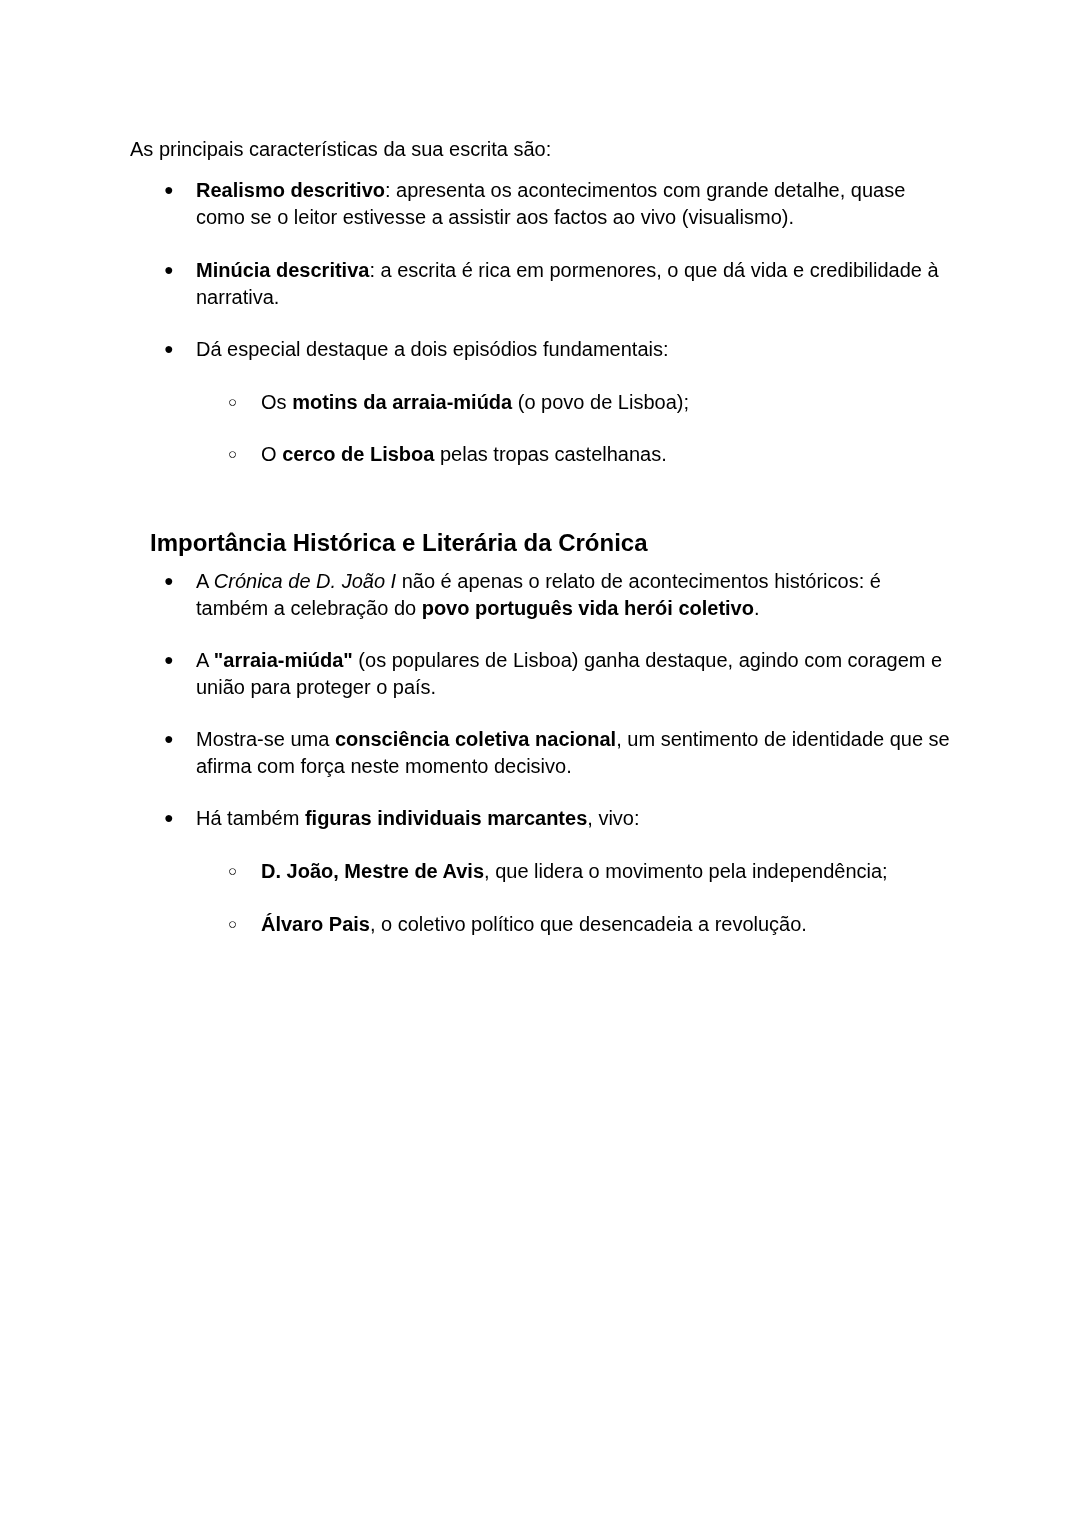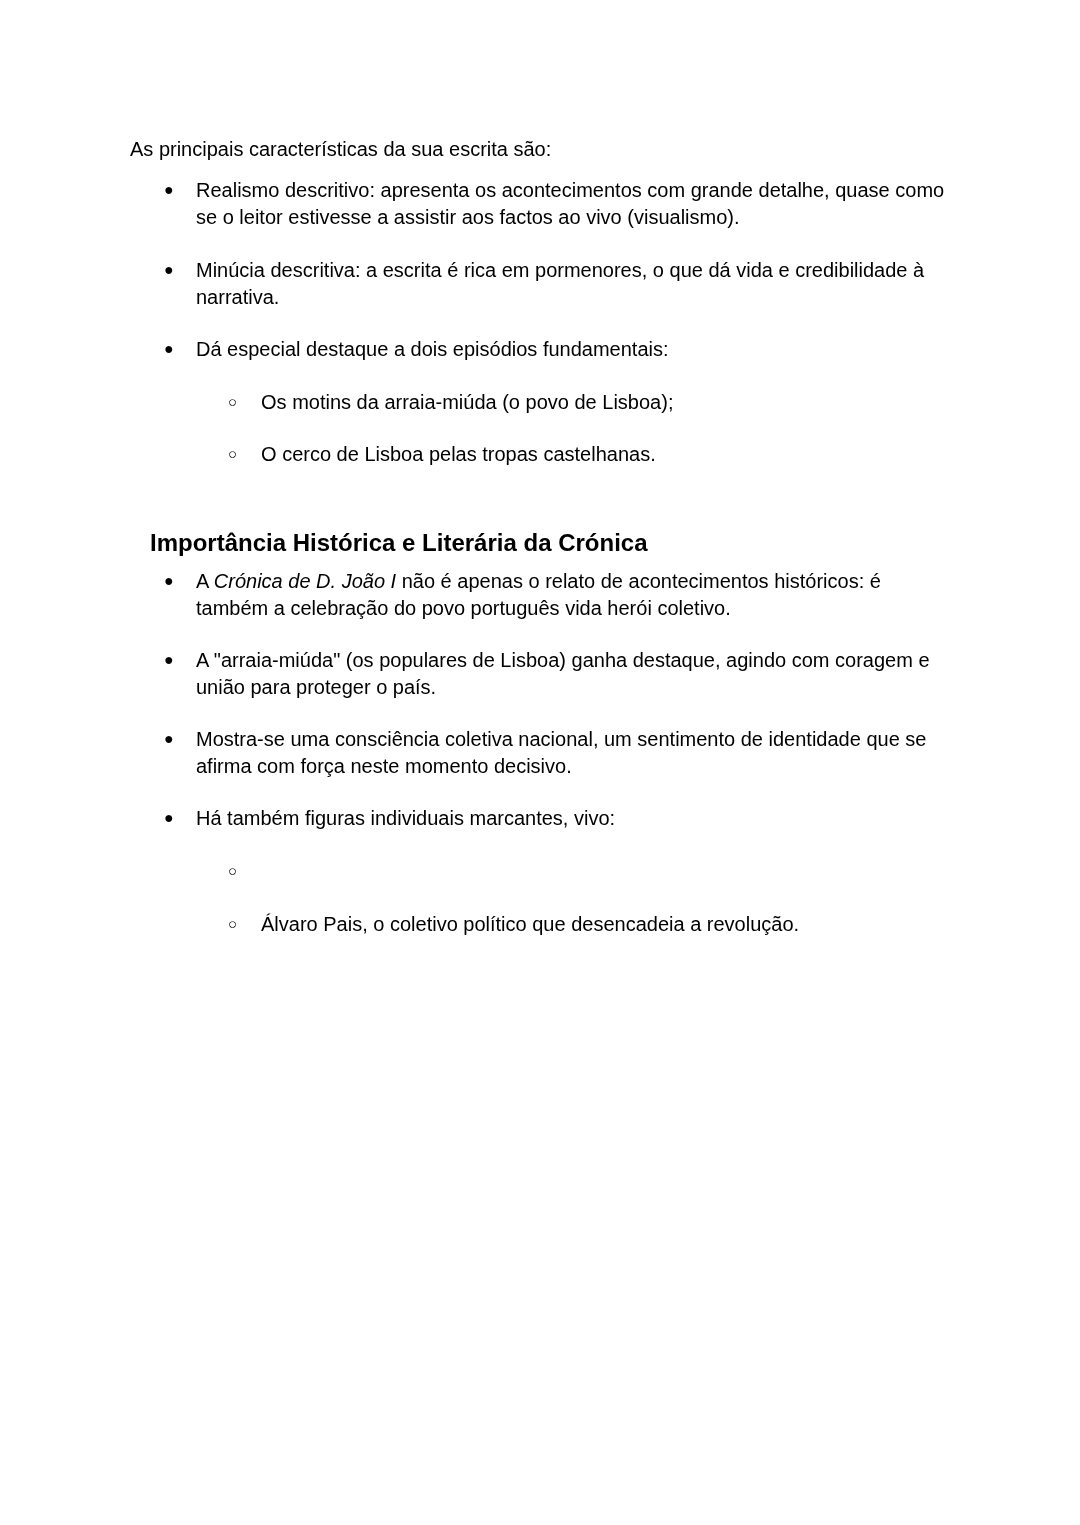--- a/index.html
+++ b/index.html
@@ -47,21 +47,21 @@
   }
   .item.l1 { left: 196px; }
   .item.l2 { left: 261px; }
   .bullet {
     position: absolute;
     font-size: 16px;
     line-height: 26.5px;
   }
   .bullet.l1 { left: 164px; }
   .bullet.l2 { left: 228px; font-size: 15px; }
-  b { font-weight: normal; text-align: center; }
+  b { font-weight: bold; text-align: center; }
   i { font-style: italic; }
 </style>
 </head>
 <body>
 
 <div class="page">
 
   <p class="intro">As principais características da sua escrita são:</p>
 
   <span class="bullet l1" style="top:177px">●</span>
@@ -105,19 +105,22 @@
   <div class="item l1" style="top:726px">
     <span>Mostra-se uma </span><b>consciência coletiva nacional</b><span>, um sentimento de identidade que se afirma com força neste momento decisivo.</span>
   </div>
 
   <span class="bullet l1" style="top:805px">●</span>
   <div class="item l1" style="top:805px">
     <span>Há também </span><b>figuras individuais marcantes</b><span>, vivo:</span>
   </div>
 
   <span class="bullet l2" style="top:858px">○</span>
+  <div class="item l2" style="top:858px">
+    <b>D. João, Mestre de Avis</b><span>, que lidera o movimento pela independência;</span>
+  </div>
 
   <span class="bullet l2" style="top:911px">○</span>
   <div class="item l2" style="top:911px">
     <b>Álvaro Pais</b><span>, o coletivo político que desencadeia a revolução.</span>
   </div>
 
 </div>
 
 </body></html>

